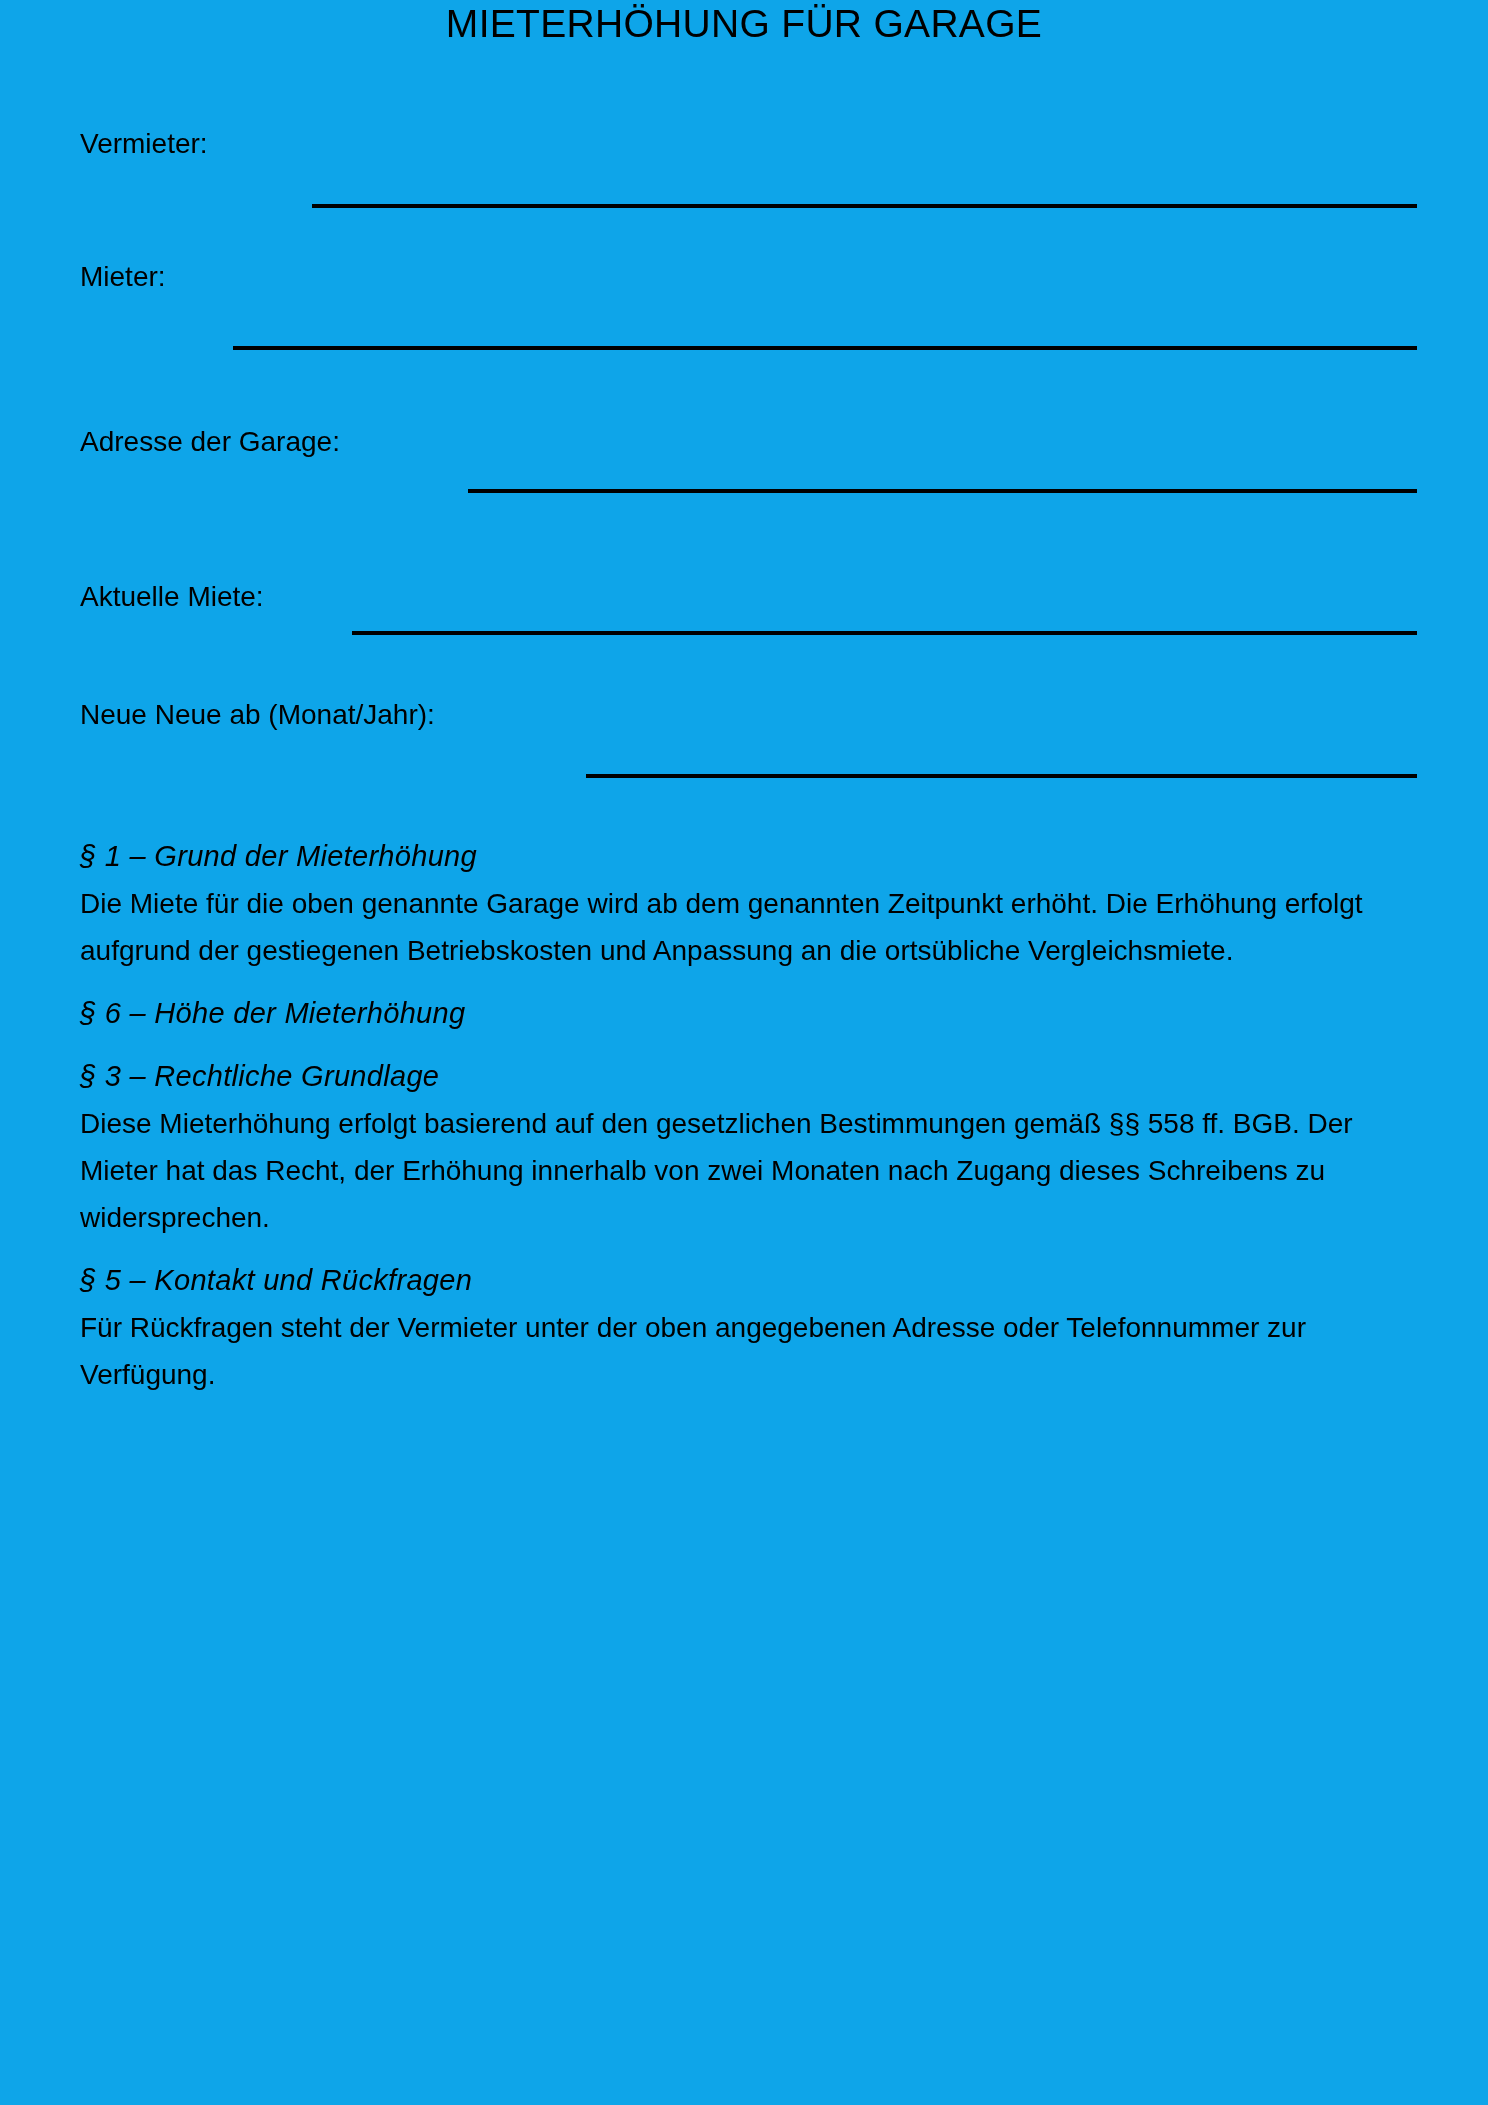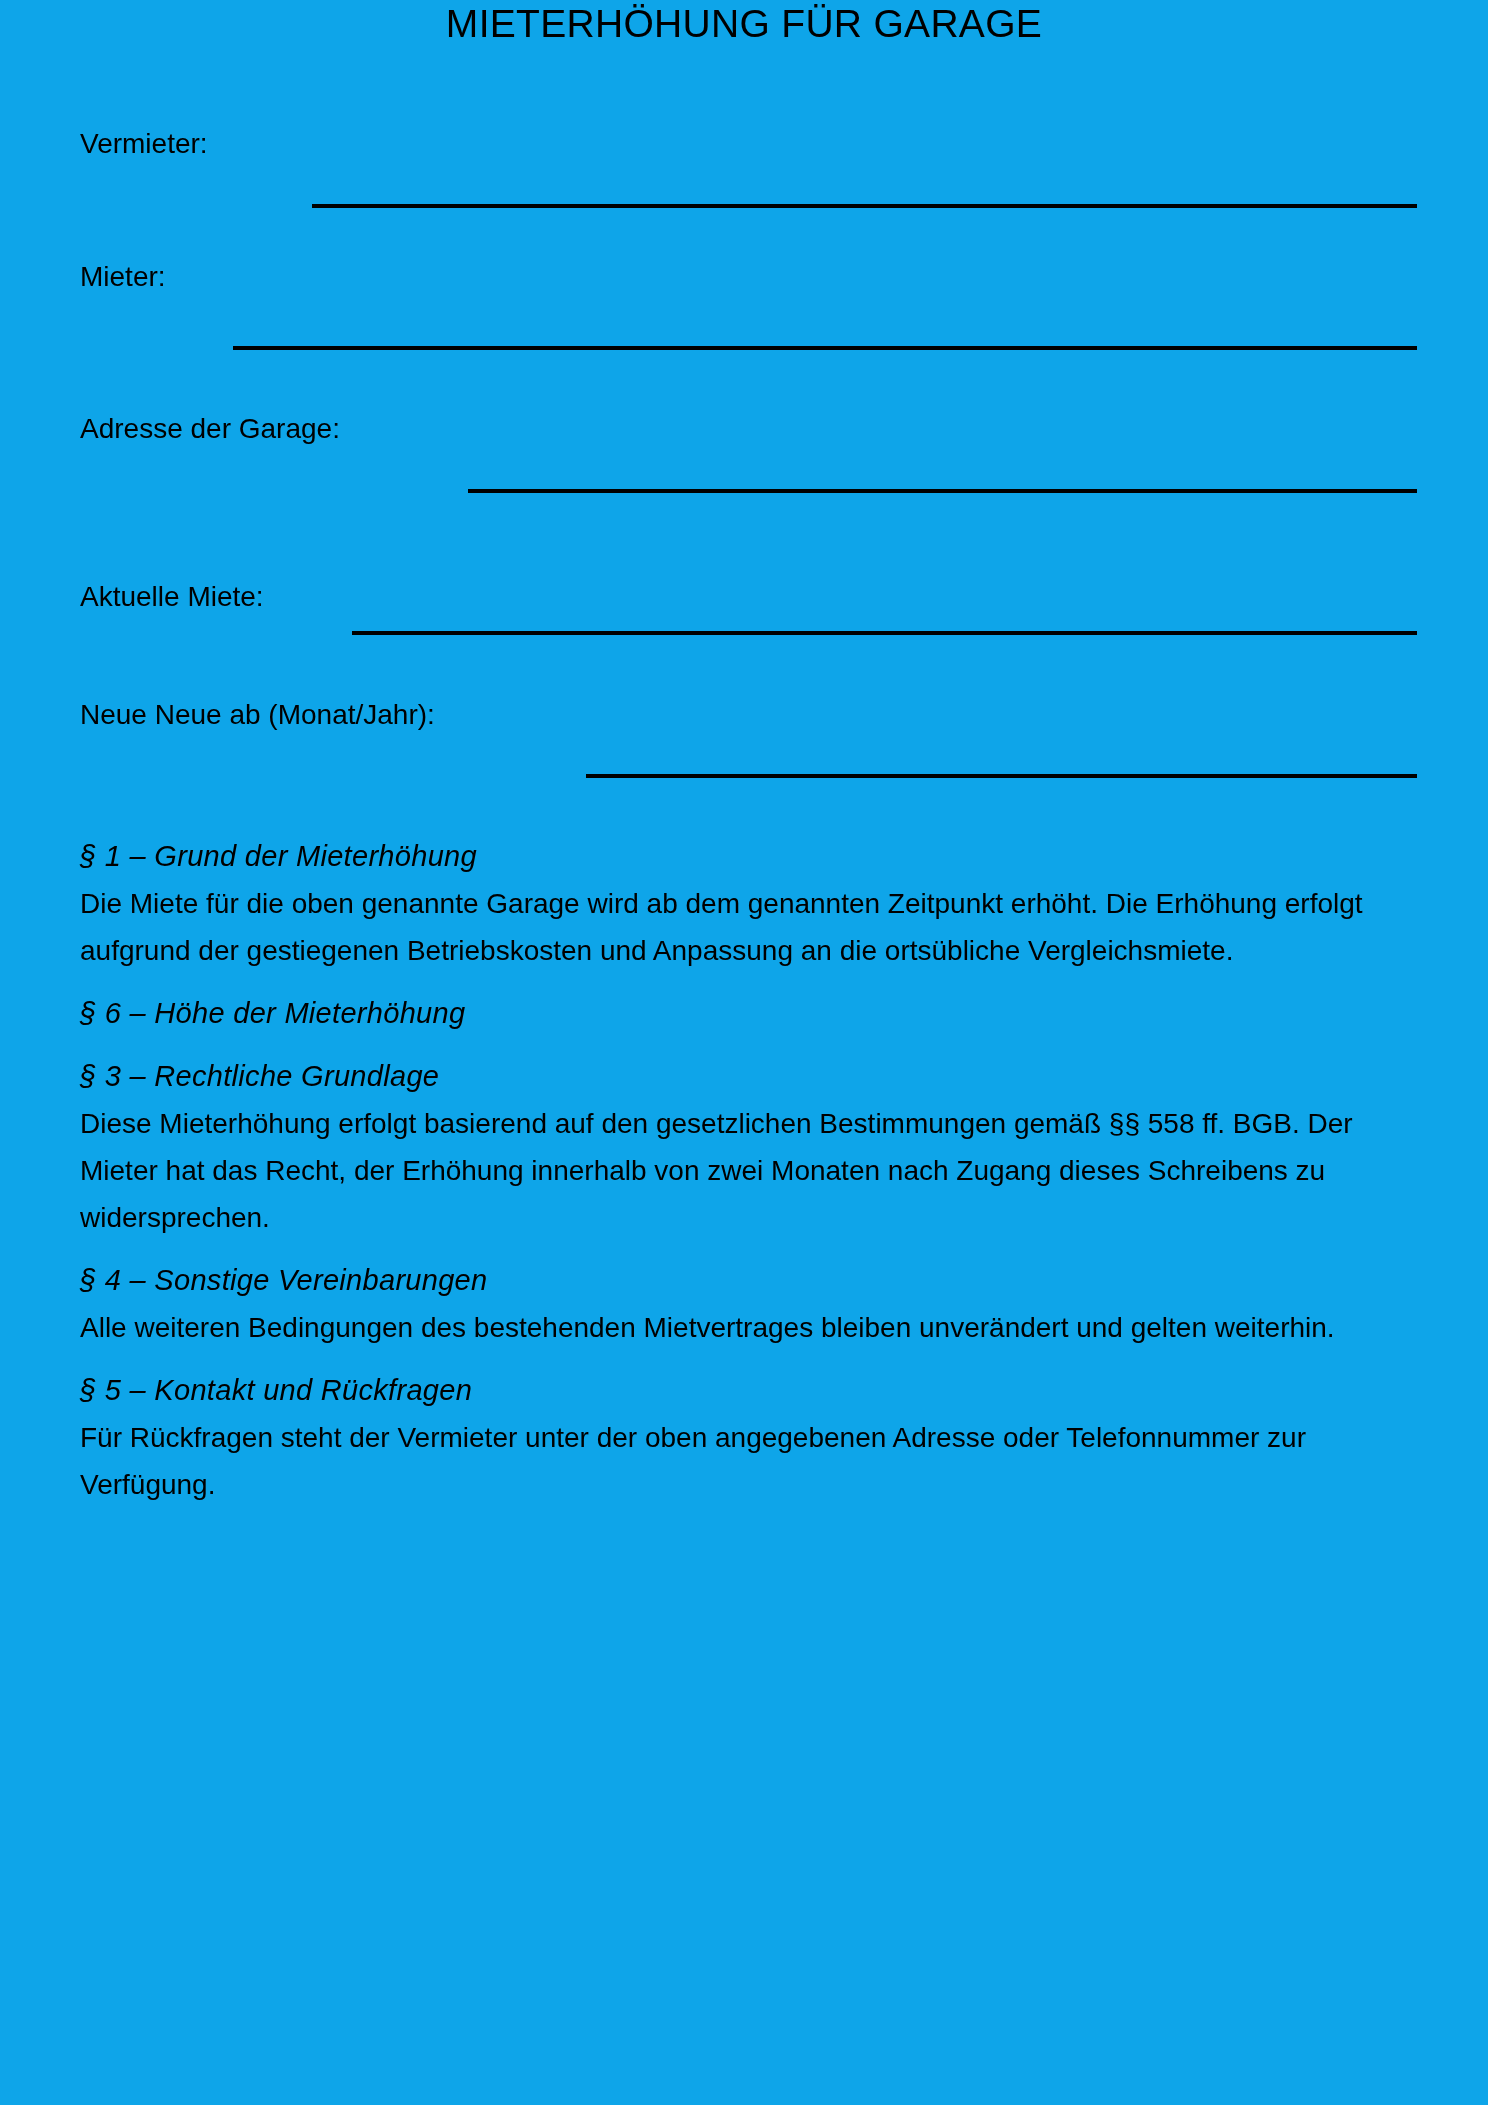--- a/index.html
+++ b/index.html
@@ -26,21 +26,21 @@
   }
   .label {
     position: absolute;
     left: 80px;
     font-size: 28px;
     line-height: 34px;
     white-space: nowrap;
   }
   #f1-label { top: 127px; }
   #f2-label { top: 260px; }
-  #f3-label { top: 412px; }
+  #f3-label { top: 425px; }
   #f4-label { top: 580px; }
   #f5-label { top: 698px; }
   .rule {
     position: absolute;
     height: 0;
     border-top: 4px solid #000000;
   }
   #f1-rule { top: 204px; left: 312px; width: 1105px; }
   #f2-rule { top: 346px; left: 233px; width: 1184px; }
   #f3-rule { top: 489px; left: 468px; width: 949px; }
@@ -107,24 +107,20 @@
 
     <section>
       <div class="heading">§ 6 – Höhe der Mieterhöhung</div>
     </section>
 
     <section>
       <div class="heading">§ 3 – Rechtliche Grundlage</div>
       <p class="body">Diese Mieterhöhung erfolgt basierend auf den gesetzlichen Bestimmungen gemäß §§ 558 ff. BGB. Der Mieter hat das Recht, der Erhöhung innerhalb von zwei Monaten nach Zugang dieses Schreibens zu widersprechen.</p>
     </section>
 
-    <section>
-      <div class="heading">§ 4 – Sonstige Vereinbarungen</div>
-      <p class="body">Alle weiteren Bedingungen des bestehenden Mietvertrages bleiben unverändert und gelten weiterhin.</p>
-    </section>
 
     <section>
       <div class="heading">§ 5 – Kontakt und Rückfragen</div>
       <p class="body">Für Rückfragen steht der Vermieter unter der oben angegebenen Adresse oder Telefonnummer zur Verfügung.</p>
     </section>
 
   </div>
 
 </div>
 

